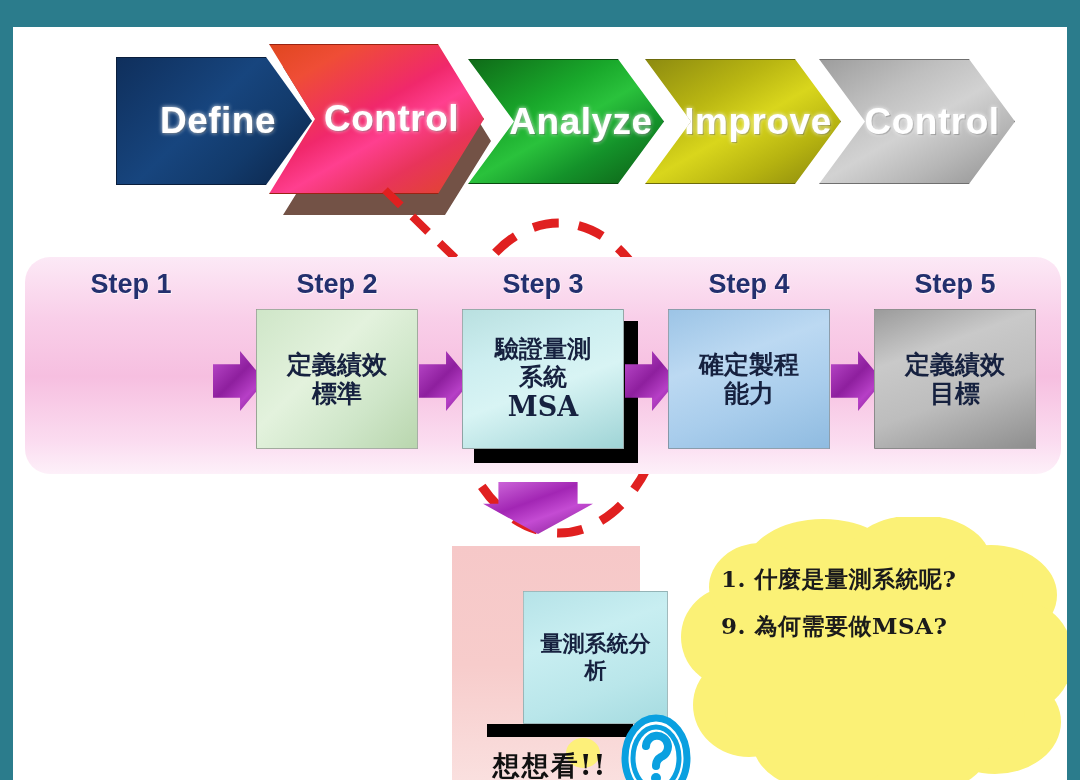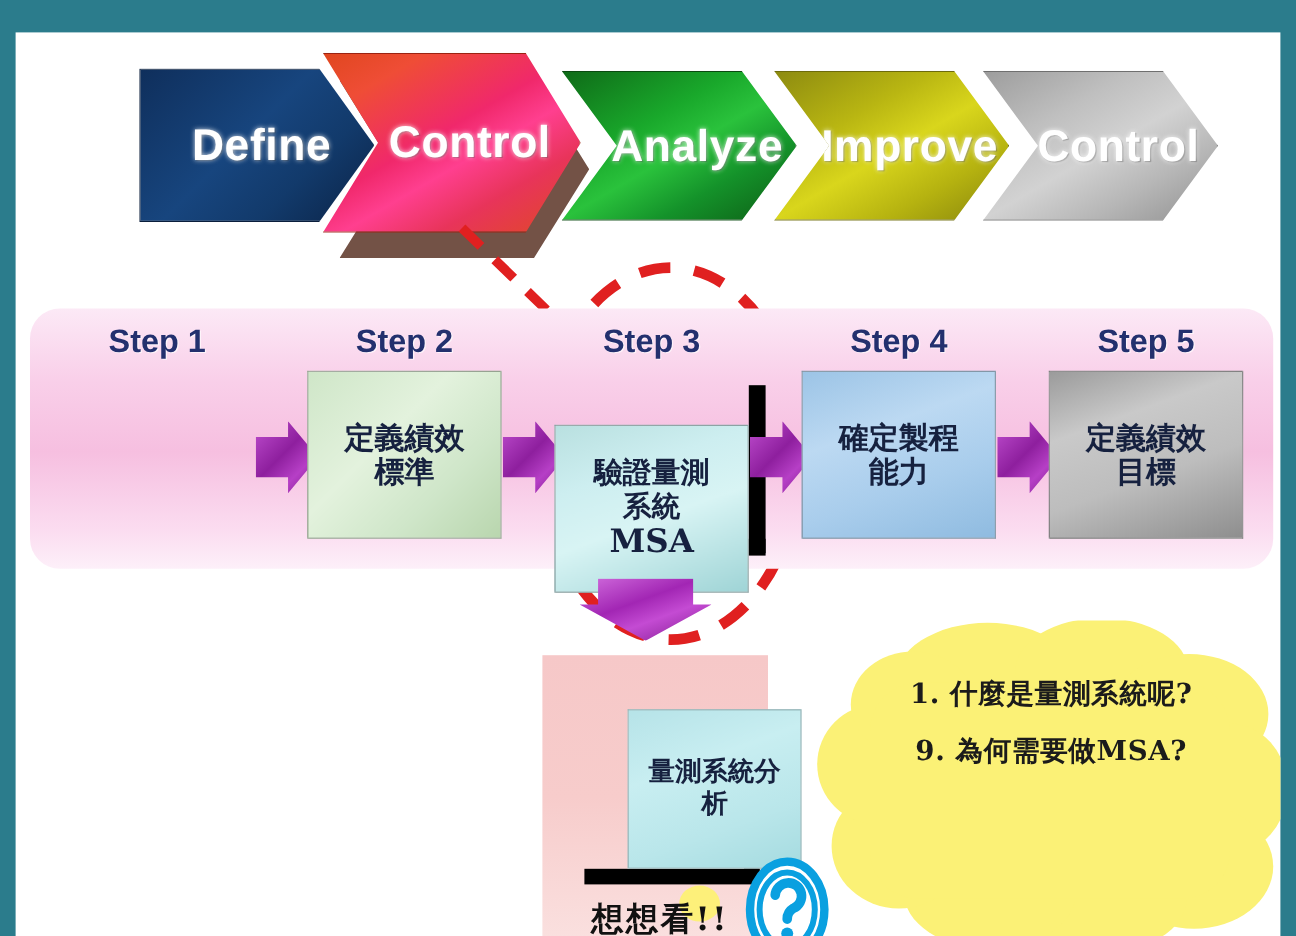--- a/index.html
+++ b/index.html
@@ -114,21 +114,21 @@
 
   
   #qmark{position:absolute;left:605px;top:683px;width:76px;height:92px;}
 
   
   #cloud{position:absolute;left:660px;top:490px;width:400px;height:280px;}
   #cloud-text{
     position:absolute;left:708px;top:528px;width:310px;
     font-family:"DejaVu Serif","Liberation Serif",serif;
     font-size:23px;font-weight:bold;color:#1b1b1b;line-height:2.06;
-    letter-spacing:.5px;white-space:nowrap;text-align:center;
+    letter-spacing:.5px;white-space:nowrap;
   }
   #cloud-text .q{display:block;}
 </style>
 </head>
 <body>
 
 <div id="canvas">
 
   <div id="dmaic">
 
@@ -184,21 +184,21 @@
         <span class="ln">定義績效</span>
         <span class="ln">標準</span>
       </div>
     </div>
     <div class="arrow-purple" style="left:394px;top:94px;"></div>
 
     <div class="step-col" style="left:425px;">
       <div class="step-title">Step 3</div>
       <div class="box-shadow" style="left:174px;top:64px;width:14px;height:140px;"></div>
       <div class="box-shadow" style="left:24px;top:192px;width:164px;height:14px;"></div>
-      <div class="step-box box-cyan" style="font-size:24px;margin-top:45px;">
+      <div class="step-box box-cyan" style="font-size:24px;">
         <span class="ln">驗證量測</span>
         <span class="ln">系統</span>
         <span class="ln" style="font-family:'DejaVu Serif','Liberation Serif',serif;font-size:27px;">MSA</span>
       </div>
     </div>
     <div class="arrow-purple" style="left:600px;top:94px;"></div>
 
     <div class="step-col" style="left:631px;">
       <div class="step-title">Step 4</div>
       <div class="step-box box-blue">

